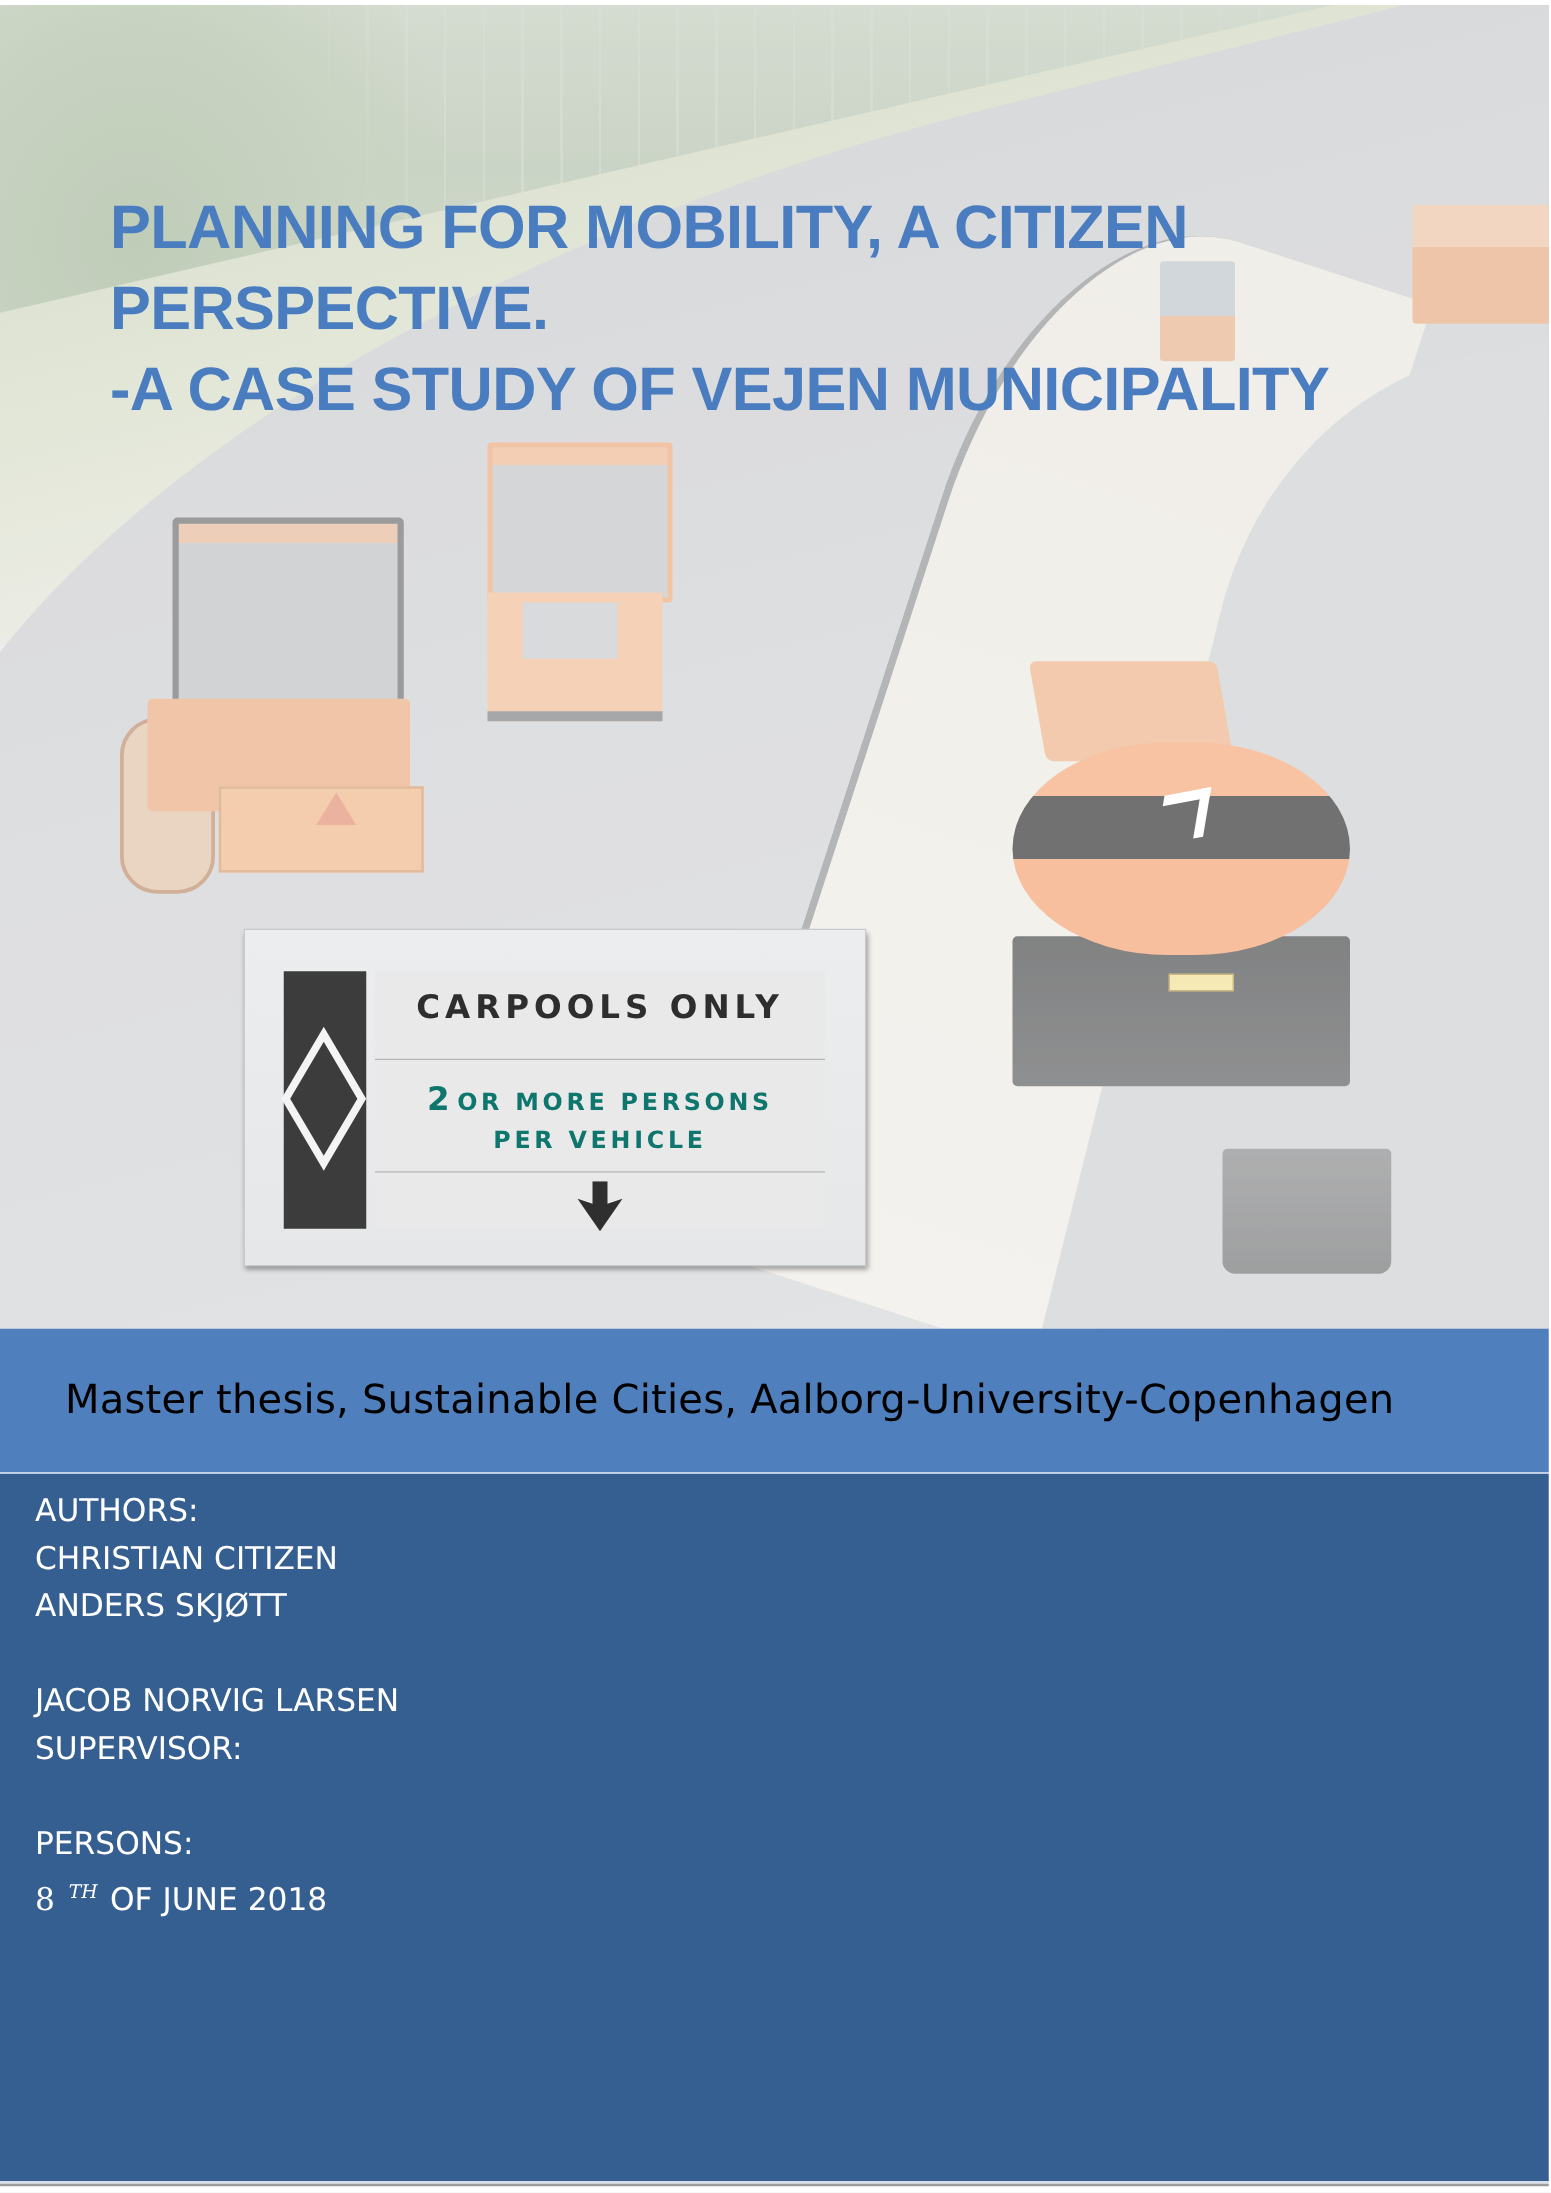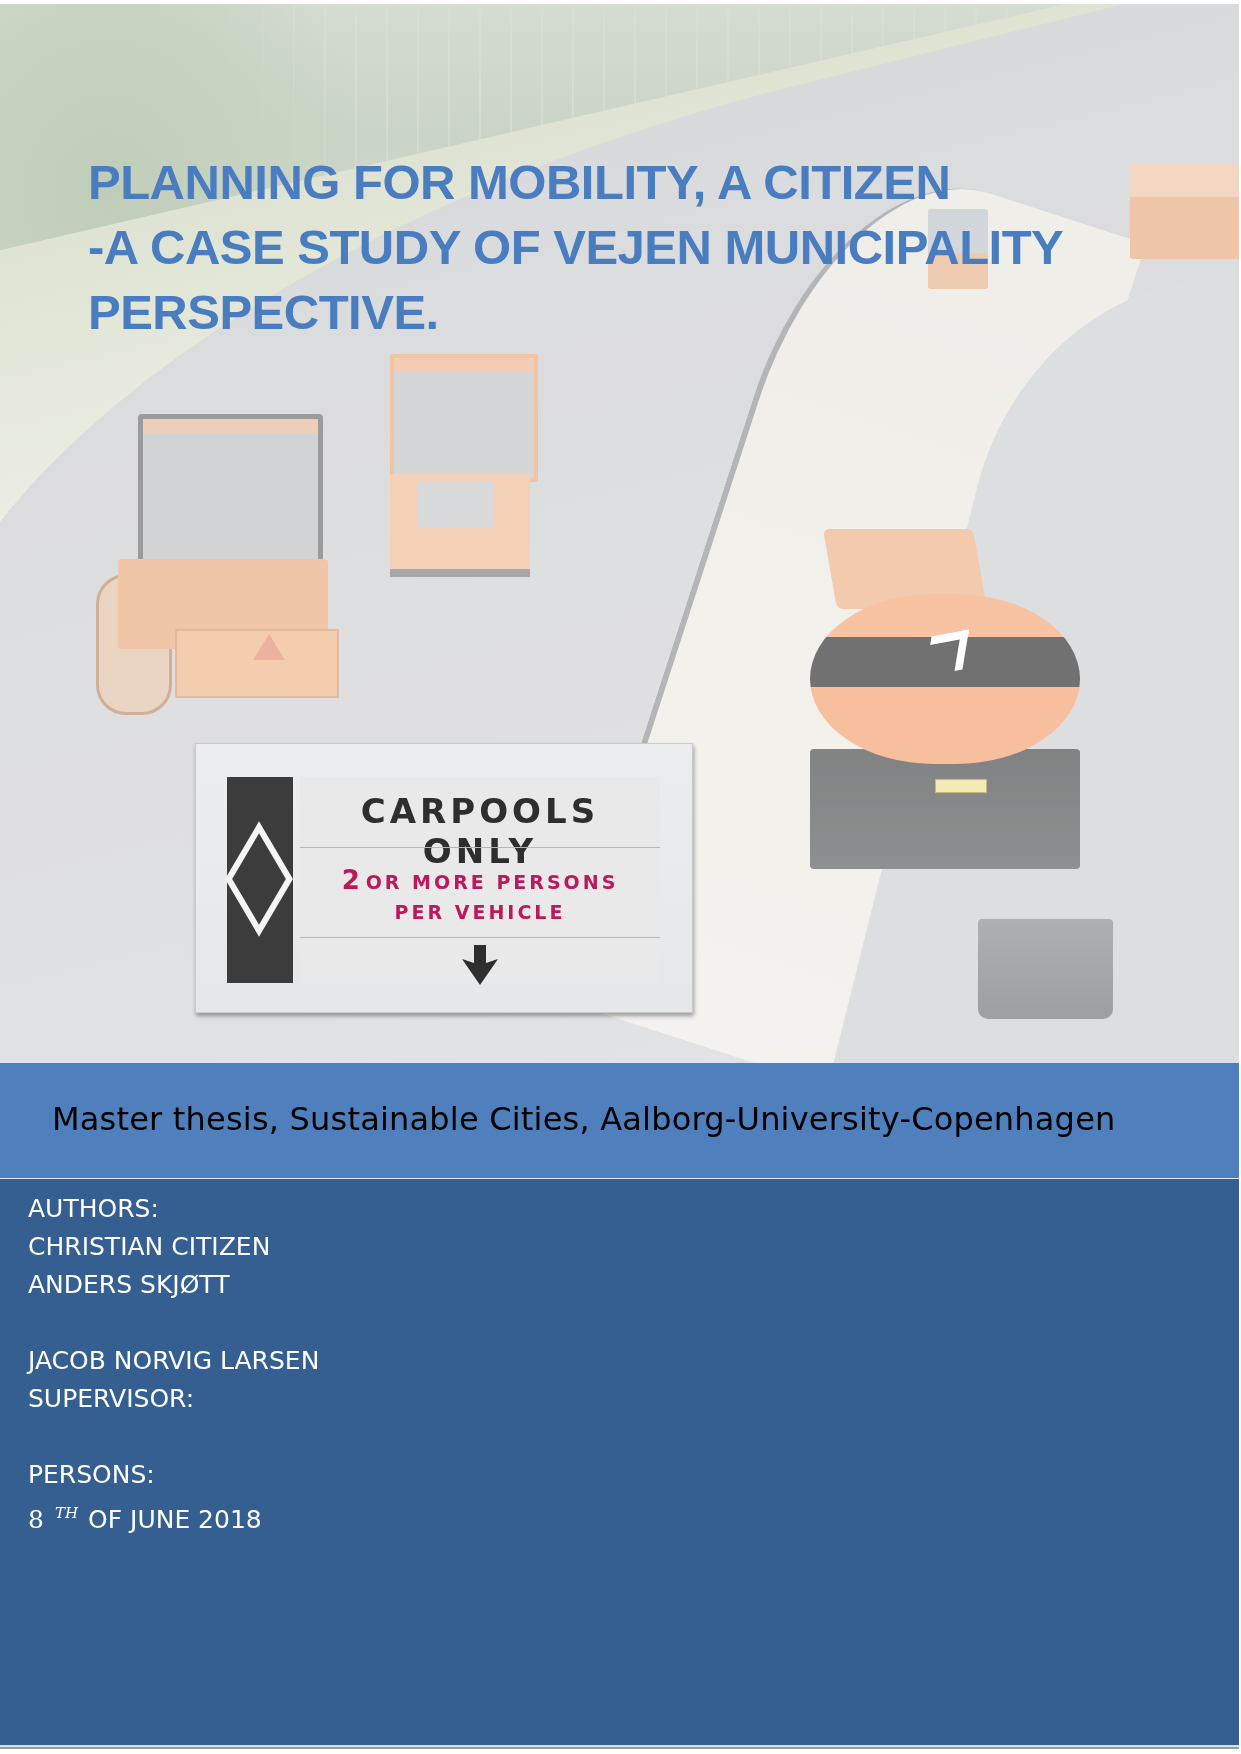--- a/index.html
+++ b/index.html
@@ -156,29 +156,29 @@
     top: 78px; left: 8px; width: 38px; height: 38px;
   }
   .sign-panel {
     position: absolute; left: 104px; top: 33px; width: 360px; height: 206px;
     background: #e9e9ea;
   }
   .sign-line1 {
     position: absolute; left: 0; top: 14px; width: 100%;
     text-align: center;
     font-family: "DejaVu Sans", sans-serif; font-weight: bold;
-    font-size: 34px; letter-spacing: 4px; color: #2e2e2e;
+    font-size: 26px; letter-spacing: 4px; color: #2e2e2e;
   }
   .sign-rule {
     position: absolute; left: 0; width: 100%; height: 1px; background: #b6b6b6;
   }
   .sign-line2, .sign-line3 {
     position: absolute; left: 0; width: 100%; text-align: center;
     font-family: "DejaVu Sans", sans-serif; font-weight: bold;
-    color: #be185d; letter-spacing: 3px; font-size: 19px;
+    color: #0f766e; letter-spacing: 3px; font-size: 19px;
   }
   .sign-line2 { top: 88px; }
   .sign-line2 .num { font-size: 26px; letter-spacing: 0; margin-right: 6px; }
   .sign-line3 { top: 124px; }
   .sign-arrow {
     position: absolute; left: 160px; top: 168px; width: 40px; height: 42px;
   }
 
   
   .band-light {
@@ -241,22 +241,22 @@
     <div class="tanker-oval"></div>
     <div class="tanker-logo"></div>
     <div class="plate"></div>
     <div class="bucket"></div>
 
     <div class="photo-wash"></div>
   </div>
 
   <div class="title">
     <div>PLANNING FOR MOBILITY, A CITIZEN</div>
+    <div>PERSPECTIVE.</div>
     <div>-A CASE STUDY OF VEJEN MUNICIPALITY</div>
-    <div>PERSPECTIVE.</div>
   </div>
 
   <div class="sign">
     <div class="sign-bar">
       <div class="sign-diamond"></div>
     </div>
     <div class="sign-panel">
       <div class="sign-line1">CARPOOLS ONLY</div>
       <div class="sign-rule" style="top:70px;"></div>
       <div class="sign-line2">

